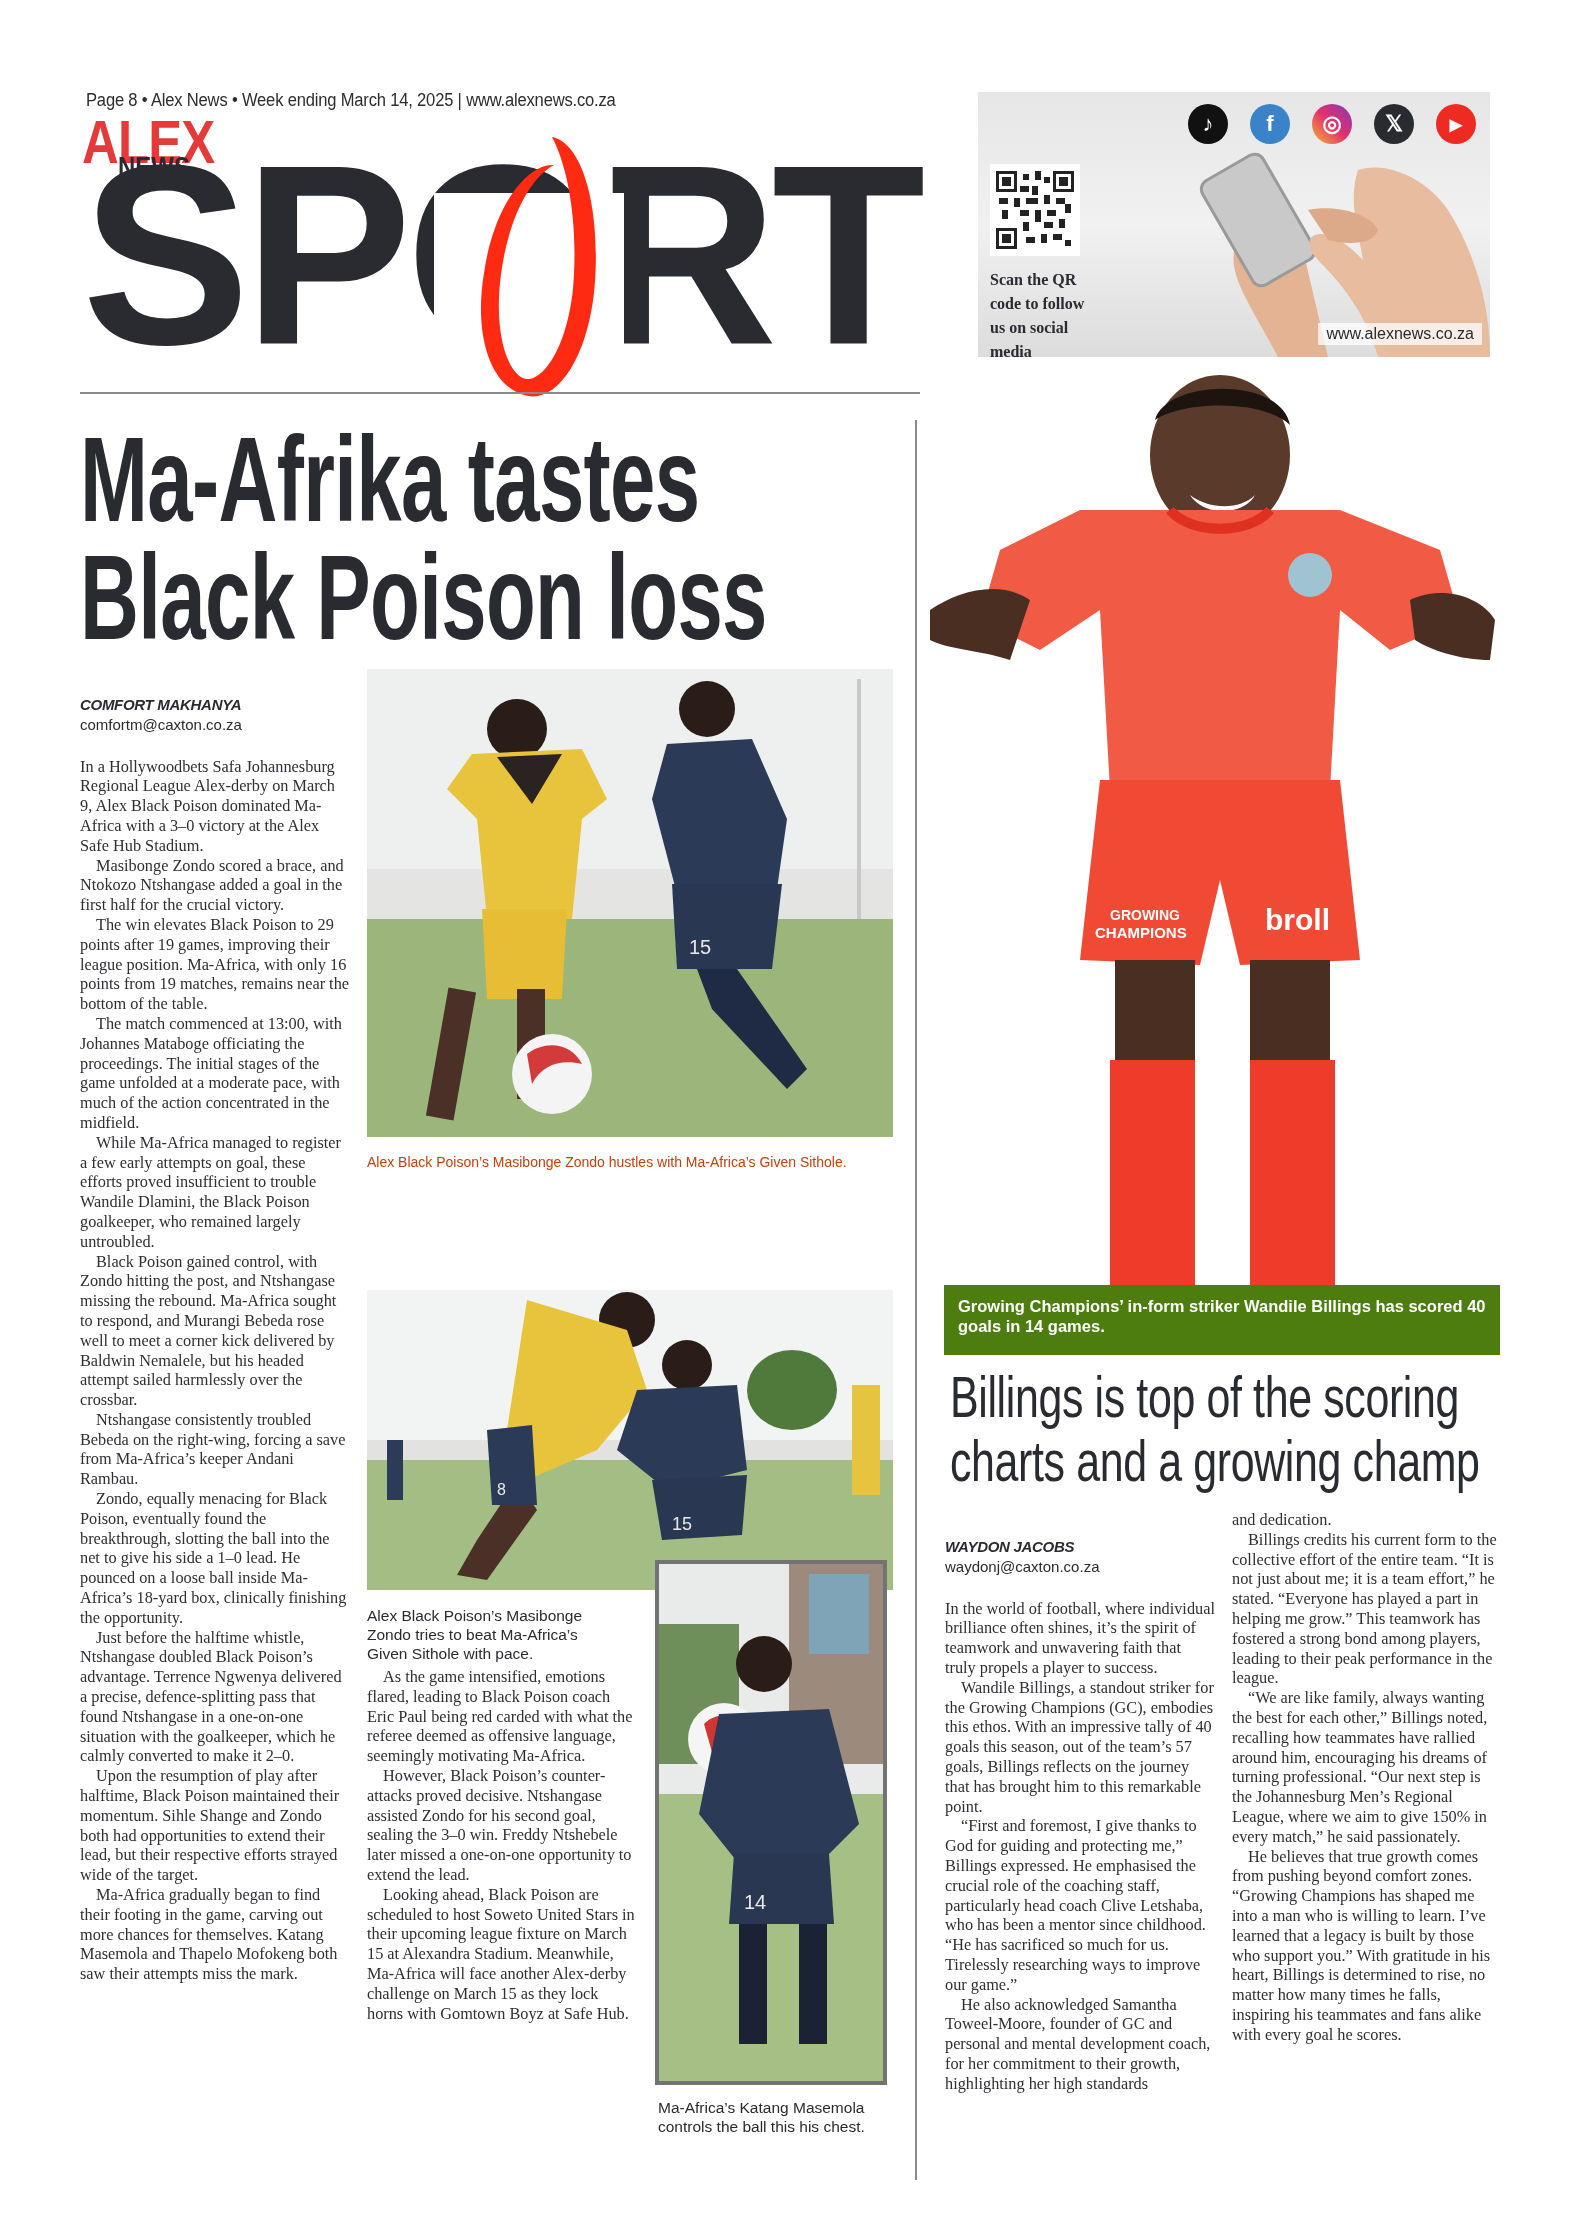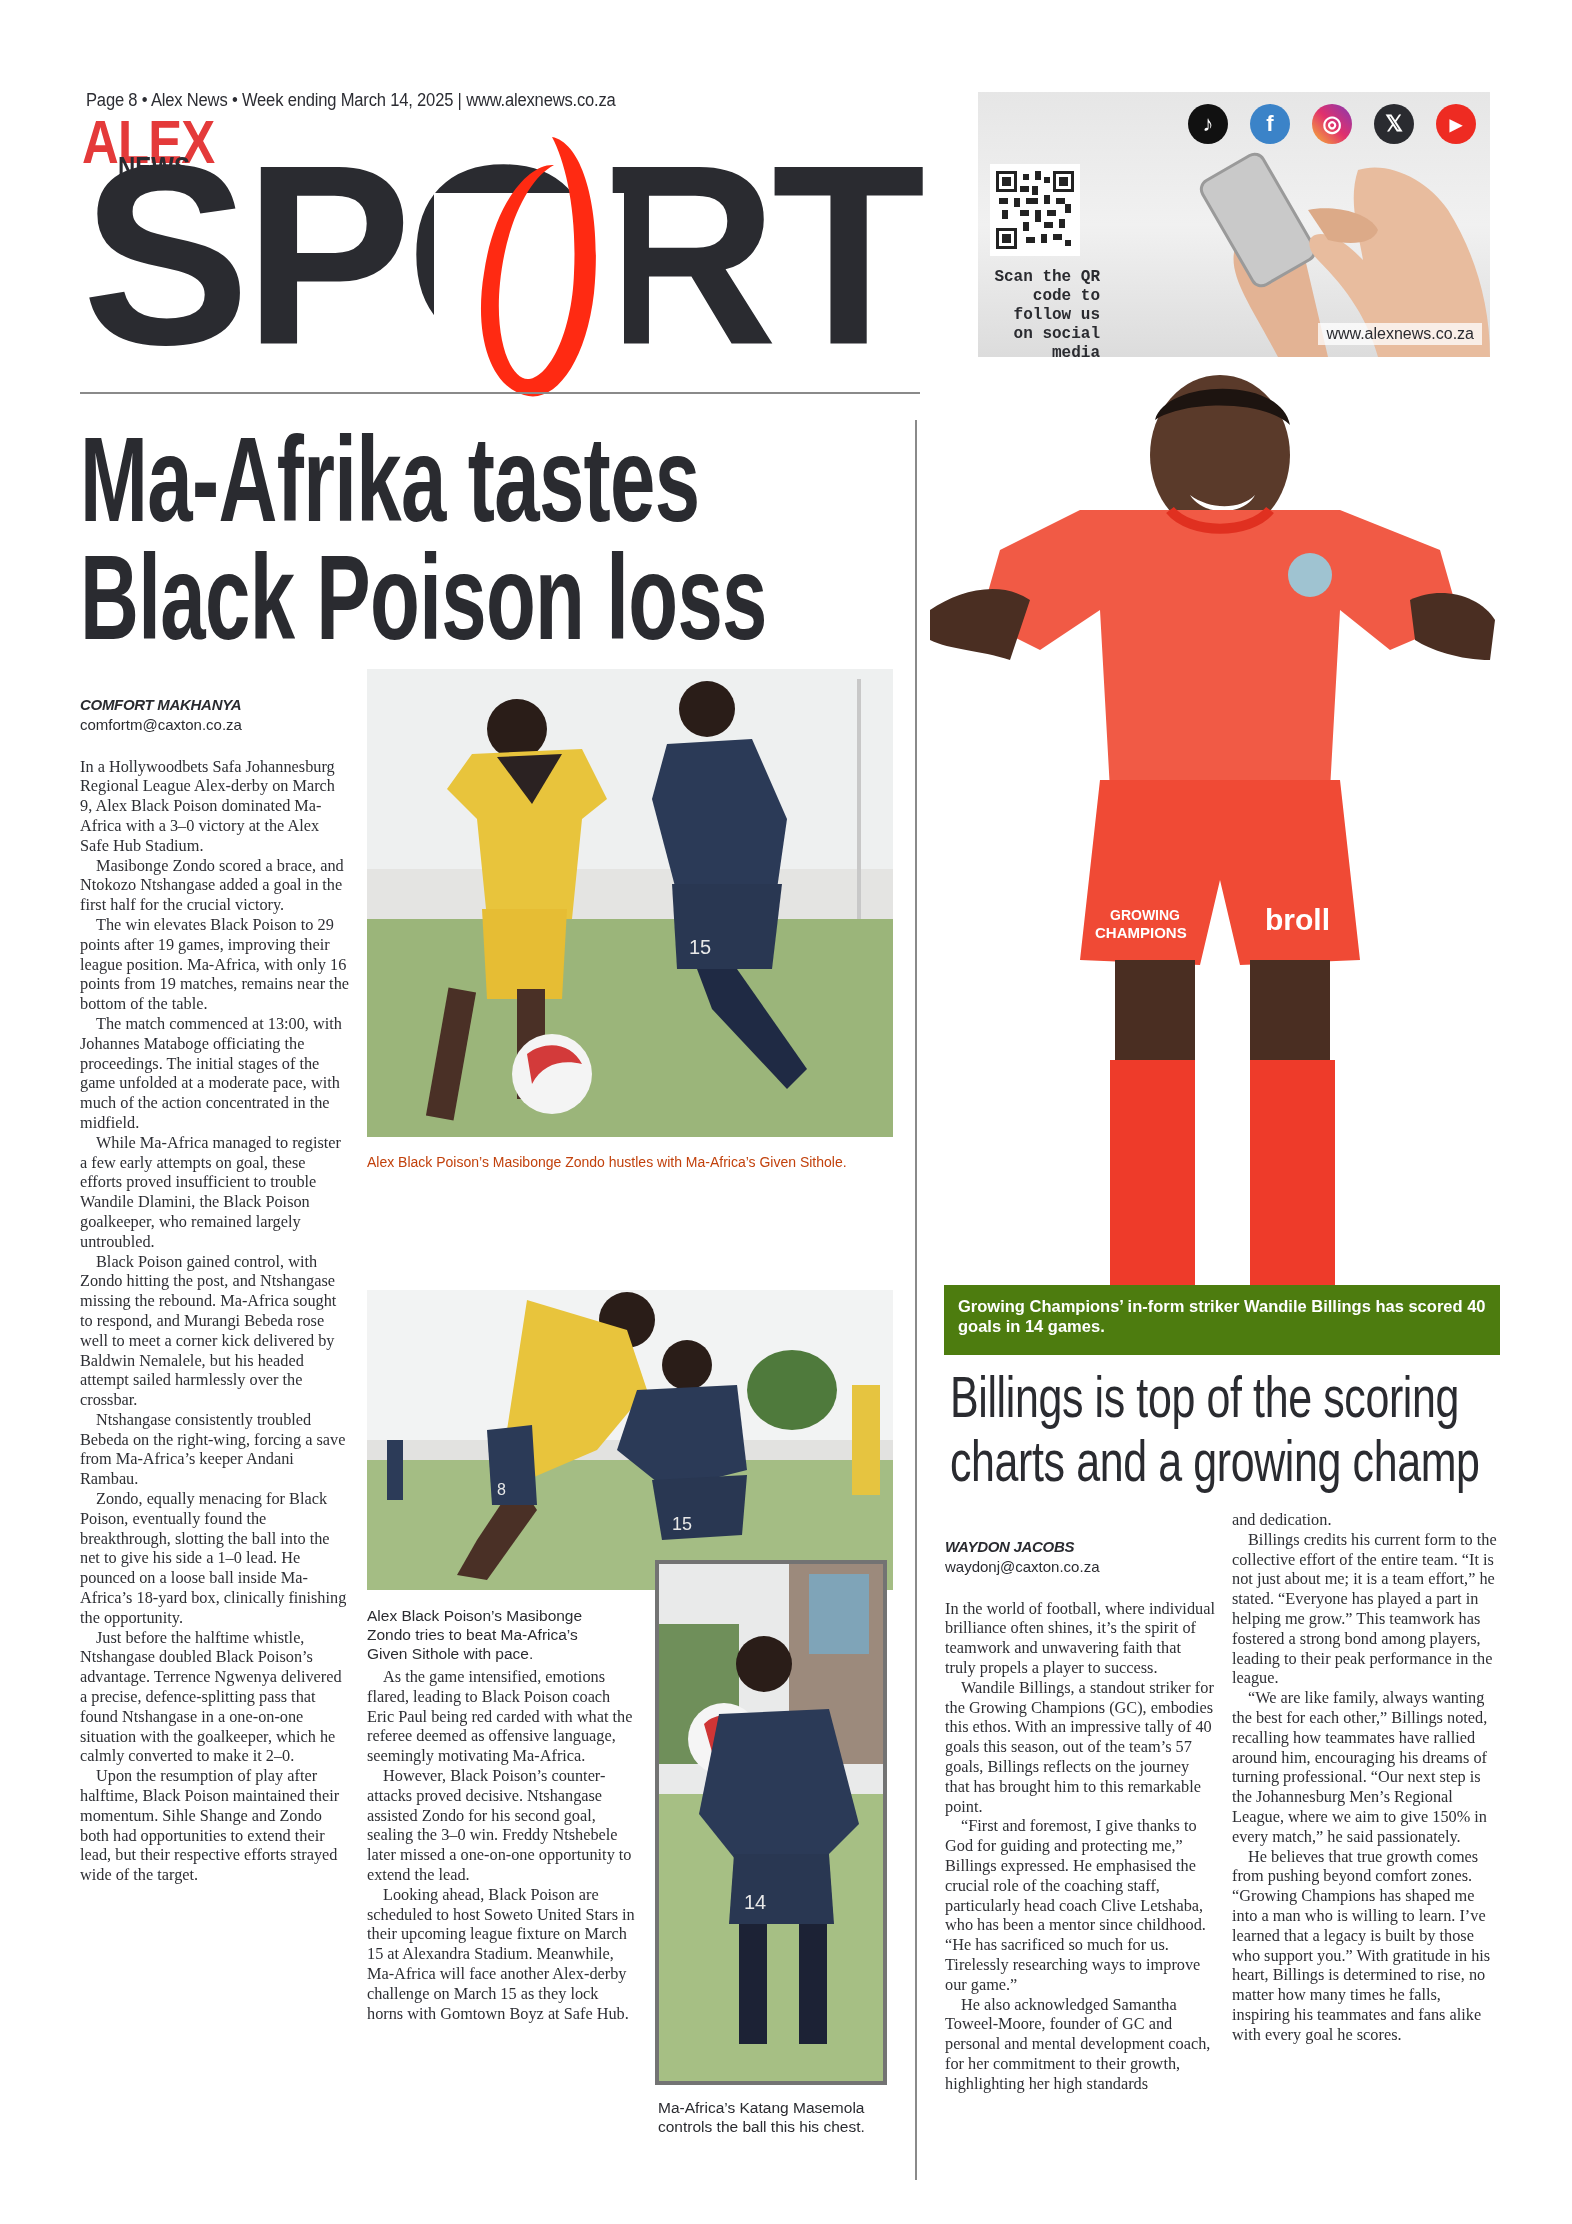--- a/index.html
+++ b/index.html
@@ -17,21 +17,21 @@
   .sport { left: 82px; top: 165px; height: 215px; width: 840px; }
   .sport-word { position: absolute; left: 0; top: -38px; font-family: "Liberation Sans", sans-serif; font-weight: 700; font-size: 262px; line-height: 262px; color: #2a2b30; letter-spacing: -6px; transform: scaleX(0.96) scaleY(0.98); transform-origin: left top; white-space: nowrap; }
   .sport-o { position: absolute; left: 352px; top: -42px; width: 190px; height: 280px; }
 
   
   .social-box { left: 978px; top: 92px; width: 512px; height: 265px; background: linear-gradient(180deg,#e6e6e6 0%,#f1f1f1 50%,#dcdcdc 100%); overflow: hidden; }
   .social-icons { position: absolute; right: 14px; top: 12px; display: flex; gap: 22px; }
   .sicon { width: 40px; height: 40px; border-radius: 50%; display: flex; align-items: center; justify-content: center; color: #fff; font-family: "Liberation Sans", sans-serif; font-weight: 700; font-size: 22px; }
   .qr { position: absolute; left: 12px; top: 72px; width: 90px; height: 92px; background: #fff; padding: 6px; }
   .qr svg { width: 78px; height: 80px; }
-  .scan-text { position: absolute; left: 12px; top: 176px; font-family: Liberation Mono, monospace; font-weight: 700; font-size: 16px; line-height: 19px; color: #2a2b30; width: 110px; text-align: right; }
+  .scan-text { position: absolute; left: 12px; top: 176px; font-family: Liberation Serif, serif; font-weight: 700; font-size: 16px; line-height: 24px; color: #2a2b30; width: 110px; }
   .hands { position: absolute; left: 150px; top: 58px; width: 362px; height: 207px; }
   .box-url { position: absolute; right: 8px; bottom: 12px; font-family: "Liberation Sans", sans-serif; font-size: 16px; color: #2a2b30; background: rgba(255,255,255,0.75); padding: 2px 8px; }
 
   .rule-top { left: 80px; top: 392px; width: 1410px; height: 2px; background: #8a8a8a; }
   .col-divider { left: 915px; top: 420px; width: 2px; height: 1760px; background: #8a8a8a; }
 
   
   .h1 { left: 80px; top: 420px; width: 830px; font-family: "Liberation Sans", sans-serif; font-weight: 700; font-size: 120px; line-height: 118px; color: #2a2b30; transform: scaleX(0.68); transform-origin: left top; white-space: nowrap; letter-spacing: -1px; }
 
   .byline { font-family: "Liberation Sans", sans-serif; font-weight: 700; font-style: italic; font-size: 15px; color: #2a2b30; text-transform: uppercase; letter-spacing: -0.3px; margin-top: 22px; }
@@ -149,20 +149,21 @@
     <p class="first">In a Hollywoodbets Safa Johannesburg Regional League Alex-derby on March 9, Alex Black Poison dominated Ma-Africa with a 3–0 victory at the Alex Safe Hub Stadium.</p>
     <p>Masibonge Zondo scored a brace, and Ntokozo Ntshangase added a goal in the first half for the crucial victory.</p>
     <p>The win elevates Black Poison to 29 points after 19 games, improving their league position. Ma-Africa, with only 16 points from 19 matches, remains near the bottom of the table.</p>
     <p>The match commenced at 13:00, with Johannes Mataboge officiating the proceedings. The initial stages of the game unfolded at a moderate pace, with much of the action concentrated in the midfield.</p>
     <p>While Ma-Africa managed to register a few early attempts on goal, these efforts proved insufficient to trouble Wandile Dlamini, the Black Poison goalkeeper, who remained largely untroubled.</p>
     <p>Black Poison gained control, with Zondo hitting the post, and Ntshangase missing the rebound. Ma-Africa sought to respond, and Murangi Bebeda rose well to meet a corner kick delivered by Baldwin Nemalele, but his headed attempt sailed harmlessly over the crossbar.</p>
     <p>Ntshangase consistently troubled Bebeda on the right-wing, forcing a save from Ma-Africa’s keeper Andani Rambau.</p>
     <p>Zondo, equally menacing for Black Poison, eventually found the breakthrough, slotting the ball into the net to give his side a 1–0 lead. He pounced on a loose ball inside Ma-Africa’s 18-yard box, clinically finishing the opportunity.</p>
     <p>Just before the halftime whistle, Ntshangase doubled Black Poison’s advantage. Terrence Ngwenya delivered a precise, defence-splitting pass that found Ntshangase in a one-on-one situation with the goalkeeper, which he calmly converted to make it 2–0.</p>
     <p>Upon the resumption of play after halftime, Black Poison maintained their momentum. Sihle Shange and Zondo both had opportunities to extend their lead, but their respective efforts strayed wide of the target.</p>
+    <p>Ma-Africa gradually began to find their footing in the game, carving out more chances for themselves. Katang Masemola and Thapelo Mofokeng both saw their attempts miss the mark.</p>
   </div>
 </div>
 
 <div class="abs photo photo1">
   <svg viewBox="0 0 526 468" preserveAspectRatio="none">
     <rect width="526" height="260" fill="#eef0f0"></rect>
     <rect x="0" y="200" width="526" height="60" fill="#e4e4e2"></rect>
     <rect x="0" y="250" width="526" height="218" fill="#9bb57a"></rect>
     <rect x="490" y="10" width="4" height="240" fill="#c8c8c8"></rect>
 

